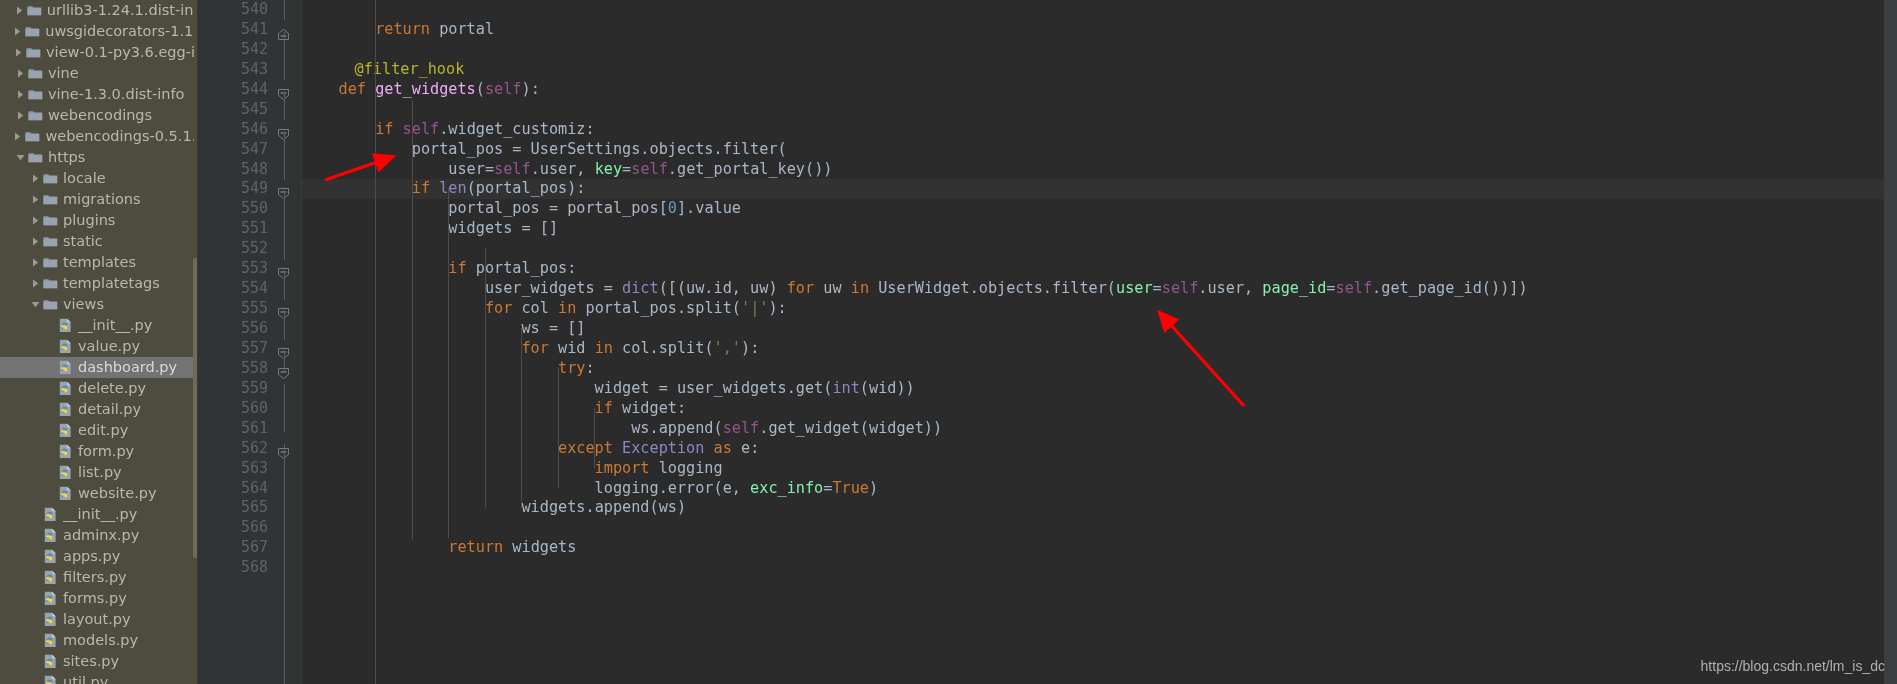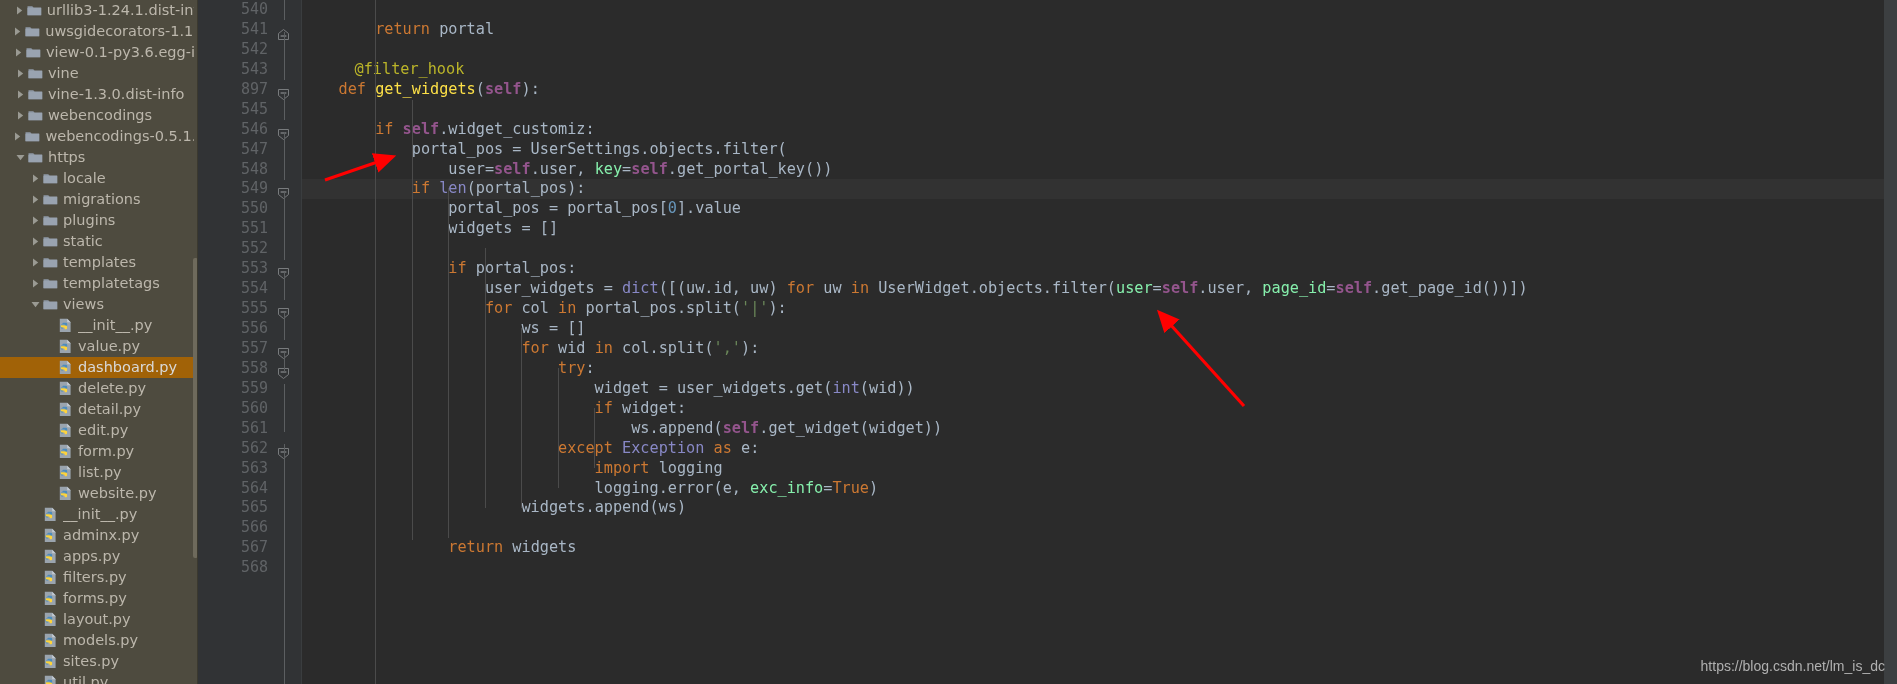--- a/index.html
+++ b/index.html
@@ -34,21 +34,21 @@
     display: flex;
     align-items: center;
     white-space: nowrap;
     padding-right: 4px;
     font-family: "DejaVu Sans", sans-serif;
     font-size: 14.5px;
     color: #bcb7ac;
     line-height: 21px;
   }
   .tree-row.selected {
-    background: #a16207;
+    background: #737373;
     color: #d8d8d8;
     text-align: center;
   }
   .twisty {
     width: 13px; min-width: 13px;
     height: 21px;
     display: inline-flex;
     align-items: center;
     justify-content: center;
   }
@@ -156,22 +156,22 @@
     position: absolute;
     top: 0; bottom: 0;
     width: 1px;
     background: #4b4b4b;
     z-index: 0;
   }
 
   
   .kw   { color: #cc7832; }      
   .dec  { color: #bbb529; padding-left: 16px; }      
-  .fn   { color: #fde047; }      
-  .self { color: #94558d; font-weight: bold; }      
+  .fn   { color: #f0abfc; }      
+  .self { color: #94558d; }      
   .bi   { color: #8888c6; }      
   .kwarg{ color: #86efac; }      
   .str  { color: #6a8759; }      
   .num  { color: #6897bb; }
   .pl   { color: #a9b7c6; }      
 
   
   .v-scroll {
     position: absolute;
     right: 0; top: 0; bottom: 0;
@@ -671,21 +671,21 @@
 
   <div class="editor">
     <div class="gutter"></div>
     <div class="gutter-sep"></div>
 
     <div class="linenums" id="linenums">
         <div>540</div>
         <div>541</div>
         <div>542</div>
         <div>543</div>
-        <div>897</div>
+        <div>544</div>
         <div>545</div>
         <div>546</div>
         <div>547</div>
         <div>548</div>
         <div>549</div>
         <div>550</div>
         <div>551</div>
         <div>552</div>
         <div>553</div>
         <div>554</div>

